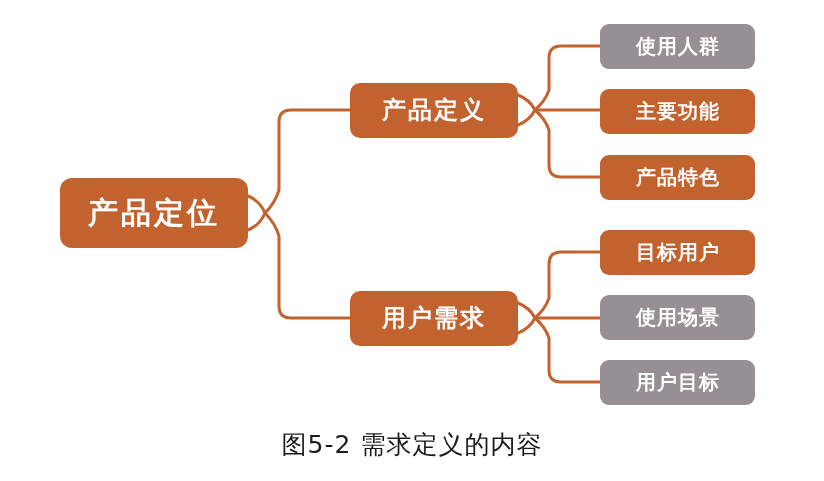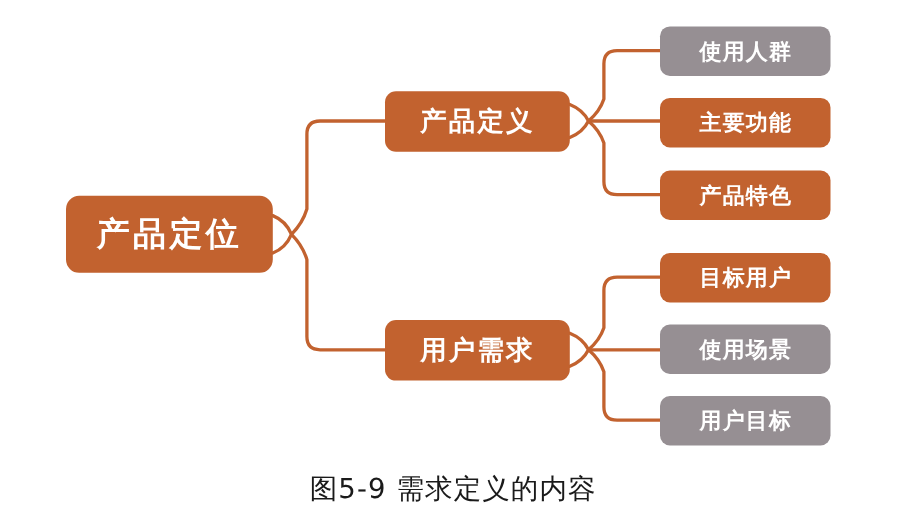--- a/index.html
+++ b/index.html
@@ -131,15 +131,15 @@
       <text class="node-label lvl3" x="678" y="319">使用场景</text>
     </g>
 
     <g>
       <rect class="node-box" x="600" y="360" width="155" height="45" rx="9" ry="9" fill="#968f93"></rect>
       <text class="node-label lvl3" x="678" y="384">用户目标</text>
     </g>
 
   </svg>
 
-  <div id="figure-caption">图5-9 需求定义的内容</div>
+  <div id="figure-caption">图5-2 需求定义的内容</div>
 
 </div>
 
 </body></html>

